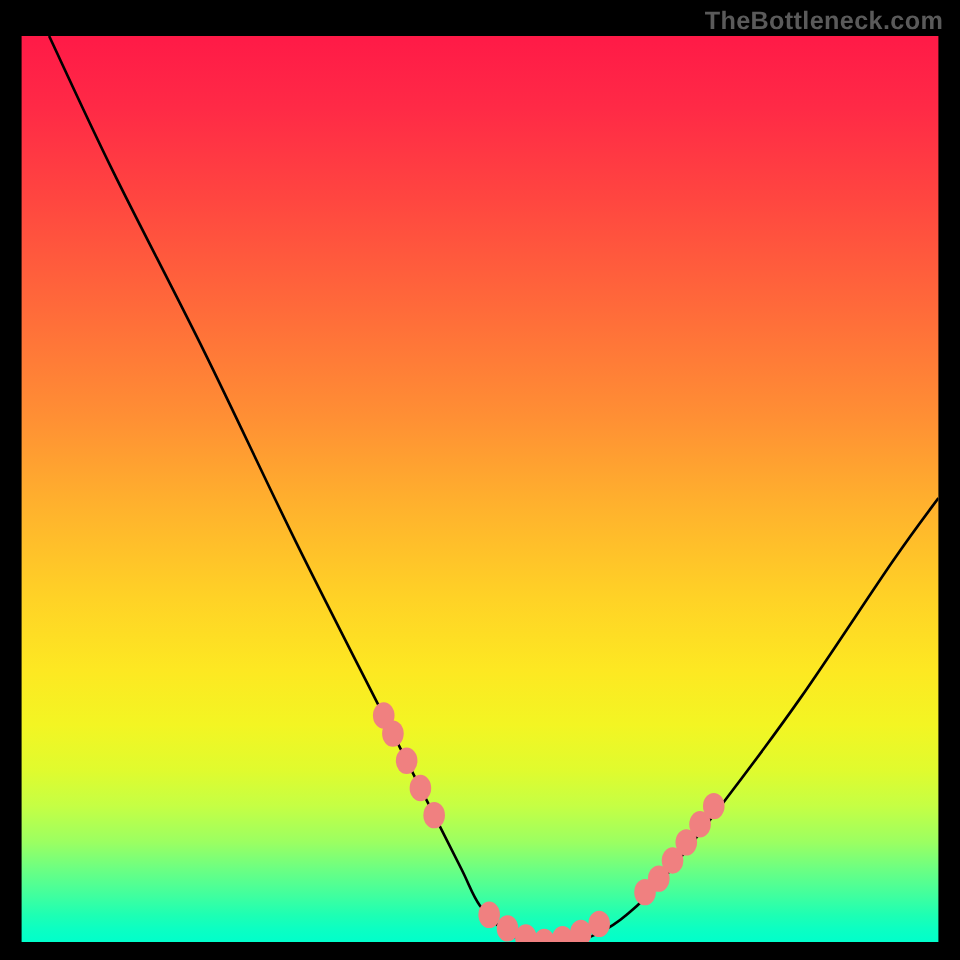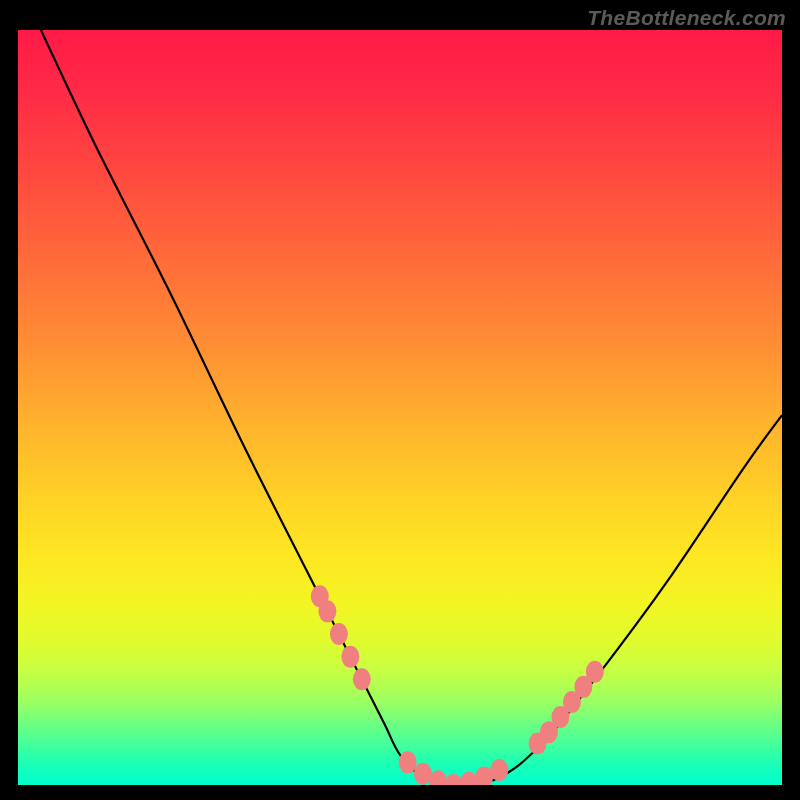--- a/index.html
+++ b/index.html
@@ -13,21 +13,20 @@
   }
   .watermark {
     position: absolute;
     top: 6px;
     right: 14px;
     color: #5a5a5a;
     font-size: 21px;
     font-weight: bold;
     letter-spacing: 0.3px;
     z-index: 10;
-    font-style: italic;
   }
   .plot {
     position: absolute;
     left: 18px;
     top: 30px;
     width: 764px;
     height: 755px;
   }
   .gradient {
     position: absolute;

